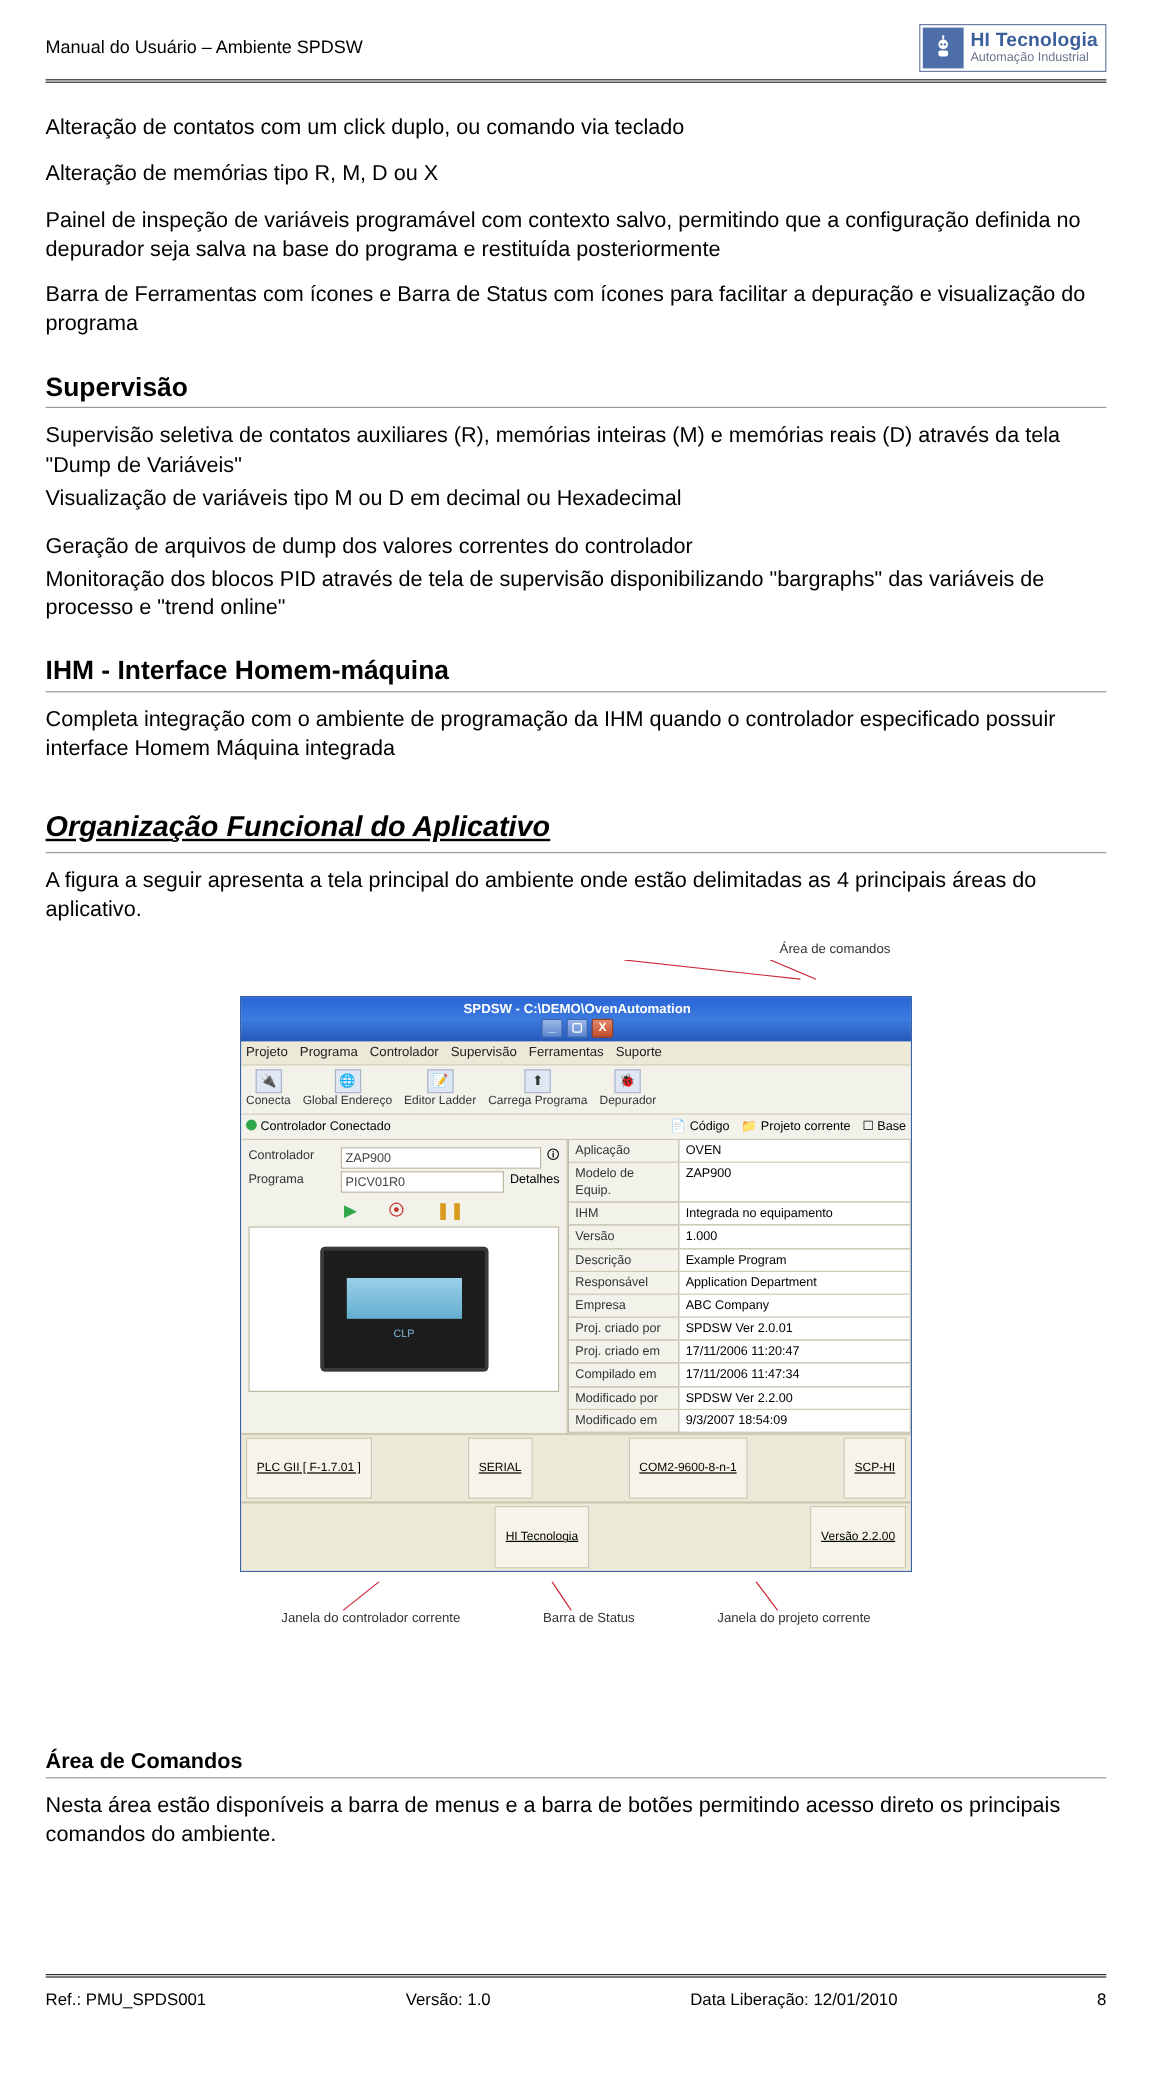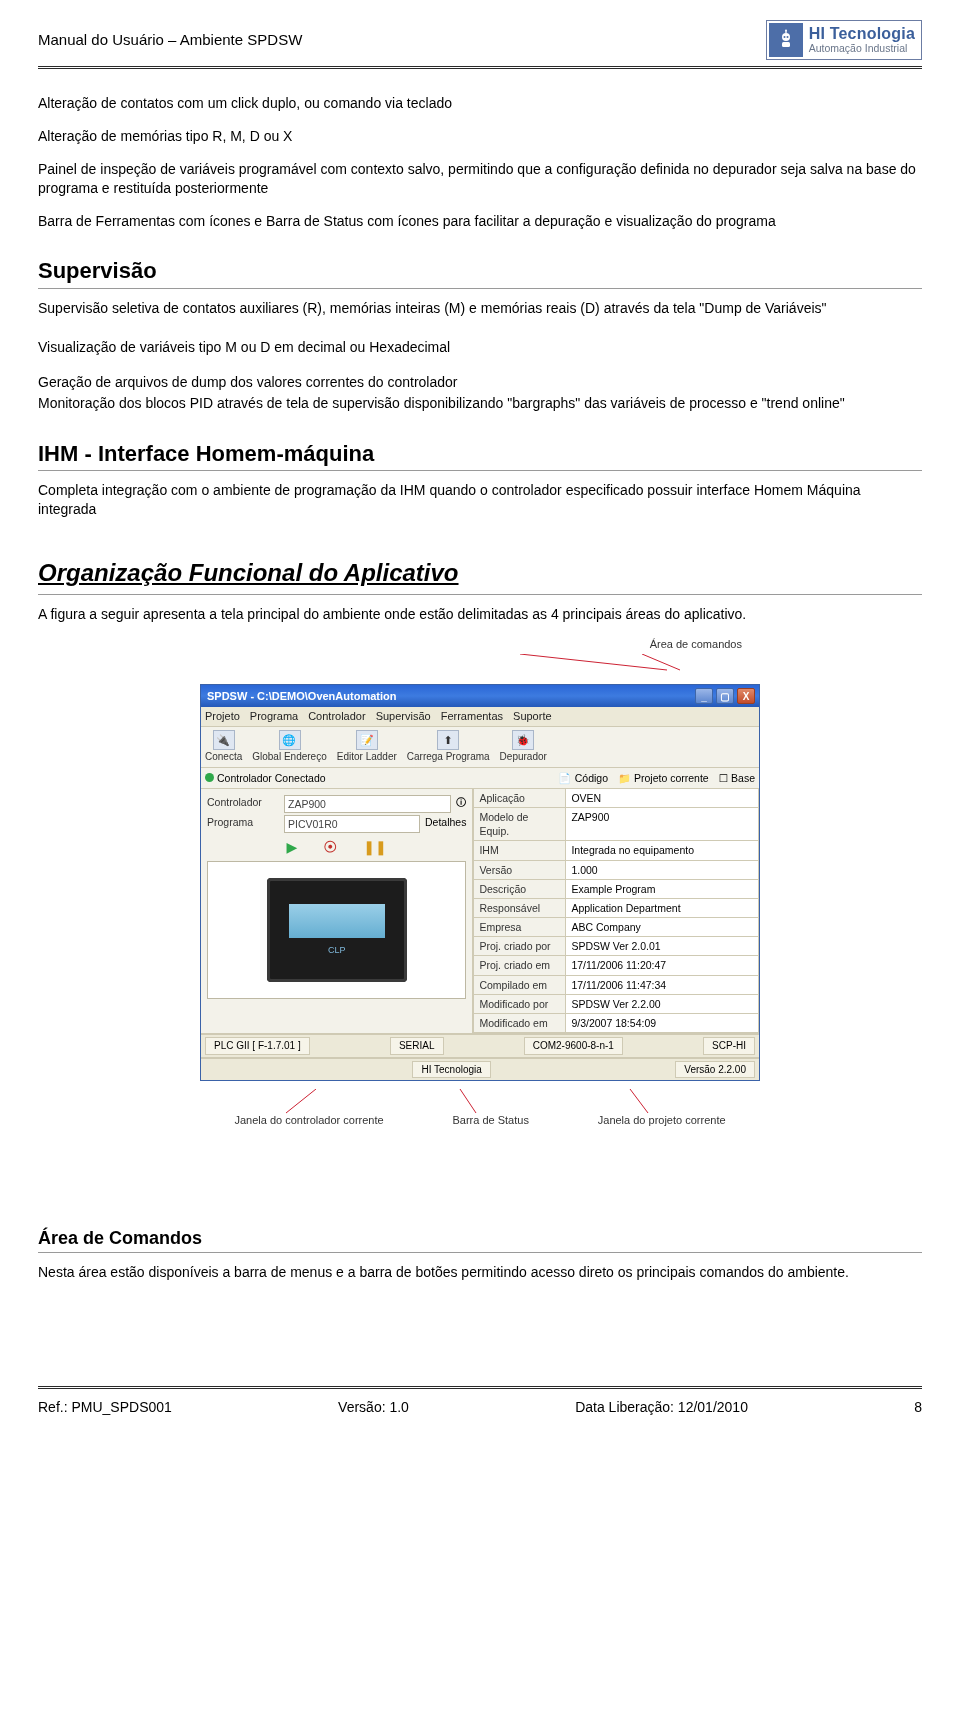--- a/index.html
+++ b/index.html
@@ -28,36 +28,36 @@
   }
   .logo-robot {
     width: 34px; height: 34px; background: #4d6ea8;
     display: flex; align-items: center; justify-content: center;
     color: #fff; font-size: 17px;
   }
   .logo-text { line-height: 1.05; }
   .logo-text .brand { color: #3b5f9b; font-weight: bold; font-size: 16px; letter-spacing: .2px; }
   .logo-text .sub { color: #6a768a; font-size: 10.5px; }
   .double-rule { height: 6px; border-top: 3px double #2a2a2a; margin: 2px 0 22px 0; }
-  .body-text { font-size: 14px; margin-bottom: 14px; }
+  .body-text { font-size: 18px; margin-bottom: 14px; }
   .h2 { font-size: 22px; font-weight: bold; margin: 26px 0 2px 0; }
   .h2-it { font-size: 24px; font-style: italic; font-weight: bold; margin: 38px 0 4px 0; text-decoration: underline; }
   .h3 { font-size: 18px; font-weight: bold; margin: 38px 0 2px 0; }
   .thin-rule { border: 0; border-top: 1px solid #9a9a9a; margin: 2px 0 10px 0; }
   .screenshot-wrap { display: flex; justify-content: center; margin: 14px 0 10px 0; }
   .callout-row { display:flex; justify-content:flex-end; font-size:11px; color:#333; padding-right:180px; margin-bottom:4px; }
   .app-window {
     width: 560px; font-family: Tahoma, Arial, sans-serif; font-size: 11px;
     border: 1px solid #3a62a8; background:#ece9d8;
     box-shadow: 0 0 0 1px #9aa6bb inset;
   }
   .titlebar {
     background: linear-gradient(#2a66d6,#3d7be0 50%,#2458b8);
     color: #fff; display:flex; align-items:center; justify-content:space-between;
-    padding: 3px 4px 3px 6px; font-weight: bold; font-size: 11px;
+    padding: 3px 4px 3px 6px; font-weight: bold; font-size: 11px; flex-direction: column;
   }
   .win-btns { display:flex; gap:3px; }
   .win-btn {
     width:18px; height:16px; background: linear-gradient(#e08a6a,#c24b2a);
     color:#fff; font-weight:bold; font-size:10px; display:flex;
     align-items:center; justify-content:center; border:1px solid #9a3e22;
     border-radius:2px;
   }
   .win-btn.min,.win-btn.max{ background: linear-gradient(#9bb7e8,#5c86cf); border-color:#3f66a8; }
   .menubar { background:#ece9d8; padding:2px 4px; display:flex; gap:10px; border-bottom:1px solid #cfcab4; }
@@ -79,21 +79,21 @@
   .device {
     width:140px;height:104px;background:#1c1c1c;border-radius:4px;
     display:flex;flex-direction:column;align-items:center;justify-content:center;color:#7fb7d9;font-size:9px;
     box-shadow:inset 0 0 0 3px #3a3a3a;
   }
   .device .lcd{width:96px;height:34px;background:linear-gradient(#9acfe8,#65aed1);margin-bottom:6px;}
   .right-grid{display:grid;grid-template-columns:92px 1fr;}
   .right-grid .cell{border:1px solid #cfcab4;border-top:0;border-left:0;padding:2px 5px;font-size:10.5px;background:#fff;}
   .right-grid .cell.label{background:#f3f2ea;color:#333;}
   .footer-strip{display:flex;justify-content:space-between;background:#ece9d8;border-top:2px solid #cfcab4;font-size:10px;padding:2px 4px;}
-  .footer-strip span{border:1px solid #cfcab4;background:#f6f4e9;padding:1px 8px;}
+  .footer-strip span{border:1px solid #cfcab4;background:#f6f4e9;padding:18px 8px;text-decoration:underline;}
   .bottom-labels{display:flex;justify-content:space-around;font-size:11px;color:#333;margin-top:28px;}
   .spacer-xl{height:60px;}
   .page-footer {
     padding: 10px 38px 0 38px;
   }
   .page-footer .double-rule{margin: 0 0 6px 0;}
   .footer-line{display:flex;justify-content:space-between;font-size:14px;}
   
   .callouts-svg { display:block; margin: -2px auto -2px auto; }
 </style>
@@ -122,21 +122,21 @@
   </div>
   <div class="double-rule"></div>
 
   <p class="body-text">Alteração de contatos com um click duplo, ou comando via teclado</p>
   <p class="body-text">Alteração de memórias tipo R, M, D ou X</p>
   <p class="body-text">Painel de inspeção de variáveis programável com contexto salvo, permitindo que a configuração definida no depurador seja salva na base do programa e restituída posteriormente</p>
   <p class="body-text">Barra de Ferramentas com ícones e Barra de Status com ícones para facilitar a depuração e visualização do programa</p>
 
   <div class="h2">Supervisão</div>
   <hr class="thin-rule">
-  <p class="body-text" style="margin-bottom:20px">Supervisão seletiva de contatos auxiliares (R), memórias inteiras (M) e memórias reais (D) através da tela "Dump de Variáveis"</p>
+  <p class="body-text" style="margin-bottom:4px">Supervisão seletiva de contatos auxiliares (R), memórias inteiras (M) e memórias reais (D) através da tela "Dump de Variáveis"</p>
   <p class="body-text" style="margin-bottom:16px">Visualização de variáveis tipo M ou D em decimal ou Hexadecimal</p>
   <p class="body-text" style="margin-bottom:2px">Geração de arquivos de dump dos valores correntes do controlador</p>
   <p class="body-text">Monitoração dos blocos PID através de tela de supervisão disponibilizando "bargraphs" das variáveis de processo e "trend online"</p>
 
   <div class="h2">IHM - Interface Homem-máquina</div>
   <hr class="thin-rule">
   <p class="body-text">Completa integração com o ambiente de programação da IHM quando o controlador especificado possuir interface Homem Máquina integrada</p>
 
   <div class="h2-it">Organização Funcional do Aplicativo</div>
   <hr class="thin-rule">

